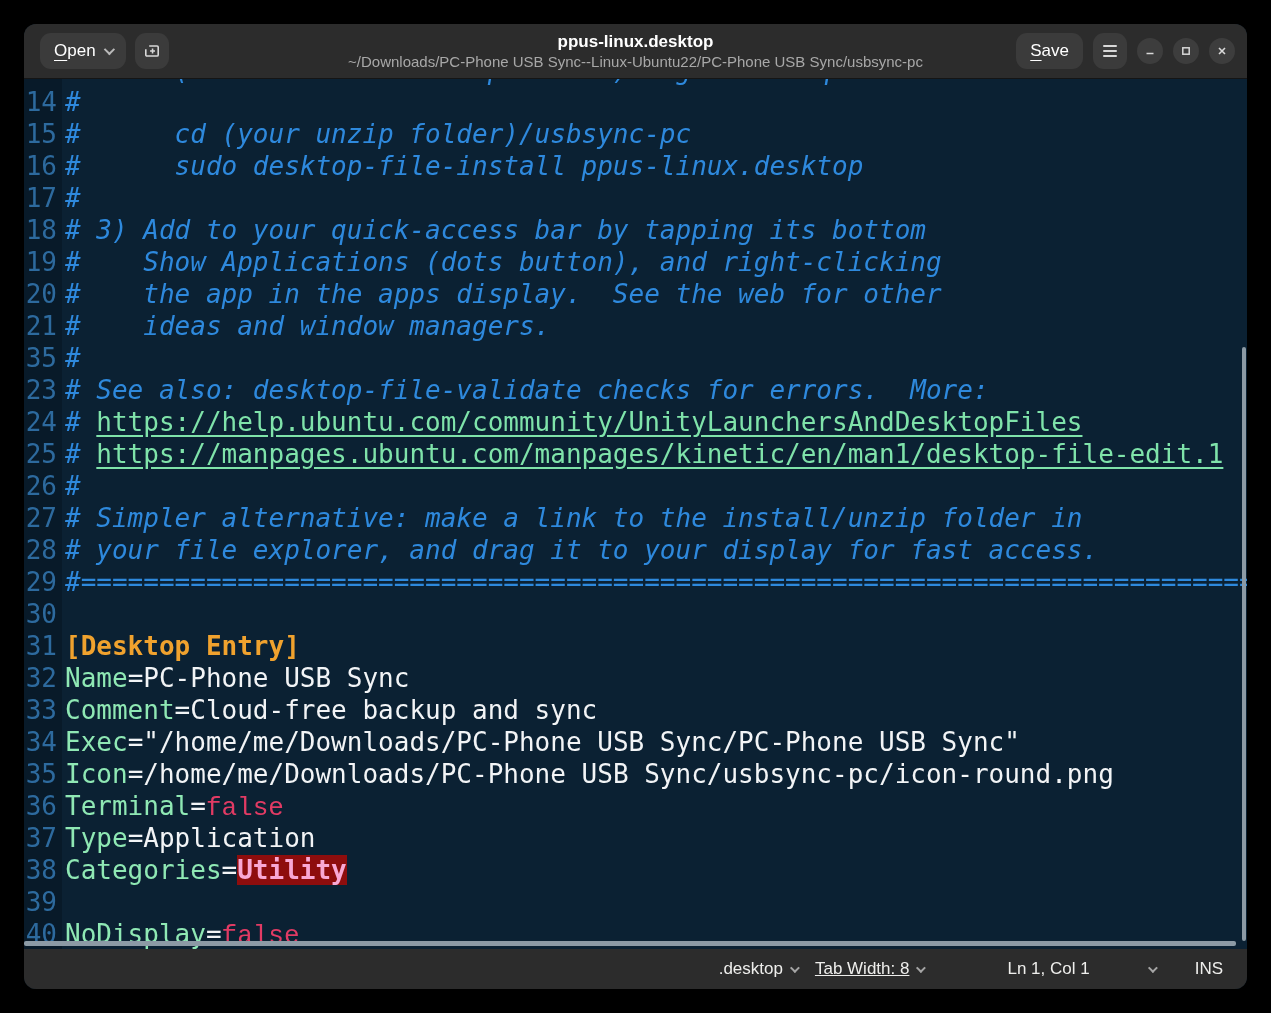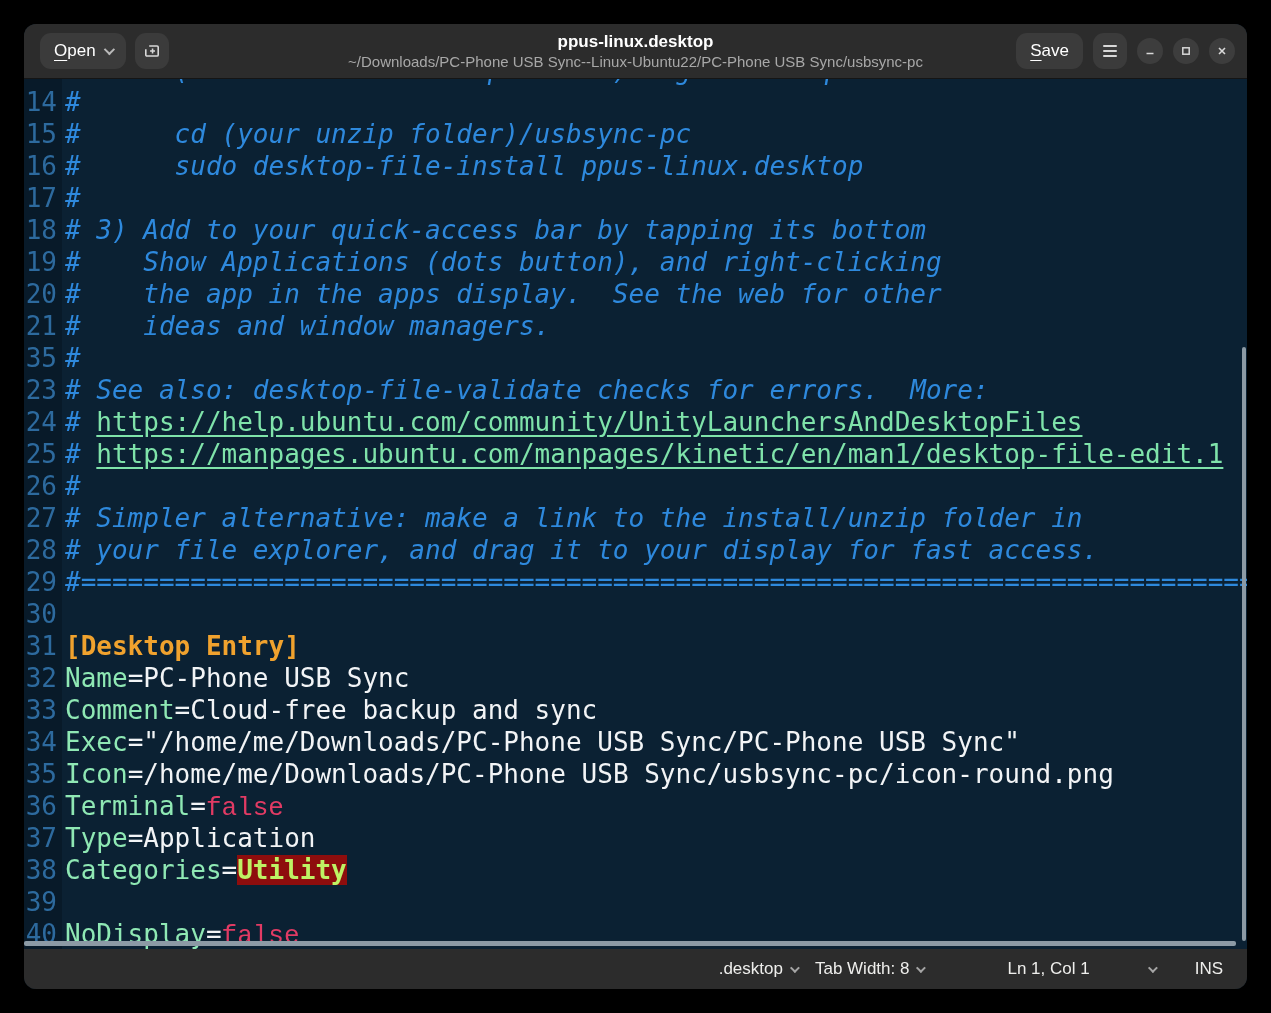--- a/index.html
+++ b/index.html
@@ -53,21 +53,21 @@
     flex:0 0 38px;width:38px;text-align:right;padding-right:5px;
     color:var(--line_number);
   }
   .code{padding-left:3px;white-space:pre;}
   .cm{color:var(--comment);font-style:italic;}
   .link{color:var(--link);text-decoration:underline;text-underline-offset:4px;}
   .key{color:var(--key);}
   .pun{color:var(--value);}
   .val{color:var(--value);}
   .bool{color:var(--boolean);font-family:Liberation Mono, monospace;}
-  .match{color:#bef264;background:var(--match_bg);font-weight:bold;}
+  .match{color:#f9a8d4;background:var(--match_bg);font-weight:bold;}
   .section{color:var(--section);font-weight:bold;}
   .vscroll{
     position:absolute;right:1px;top:268px;width:4px;height:594px;
     background:var(--scrollbar);border-radius:2px;
   }
   .hscroll{
     position:absolute;left:0;bottom:3px;height:5px;width:1212px;
     background:var(--scrollbar);border-radius:2px;
   }
   
@@ -168,21 +168,21 @@
       </div>
     <div class="vscroll"></div>
     <div class="hscroll"></div>
   </div>
 
   <div class="statusbar">
     <button class="sb-item" style="margin-right:18px;">
       <span>.desktop</span>
       <span class="sb-chev"></span>
     </button>
-    <button class="sb-item" style="margin-right:84px;">
+    <button class="sb-item" style="margin-right:84px;text-decoration:underline;">
       <span>Tab Width: 8</span>
       <span class="sb-chev"></span>
     </button>
     <button class="sb-item" style="margin-right:58px;">
       <span>Ln 1, Col 1</span>
     </button>
     <button class="sb-item" style="margin-right:40px;">
       <span class="sb-chev"></span>
     </button>
     <button class="sb-item">

